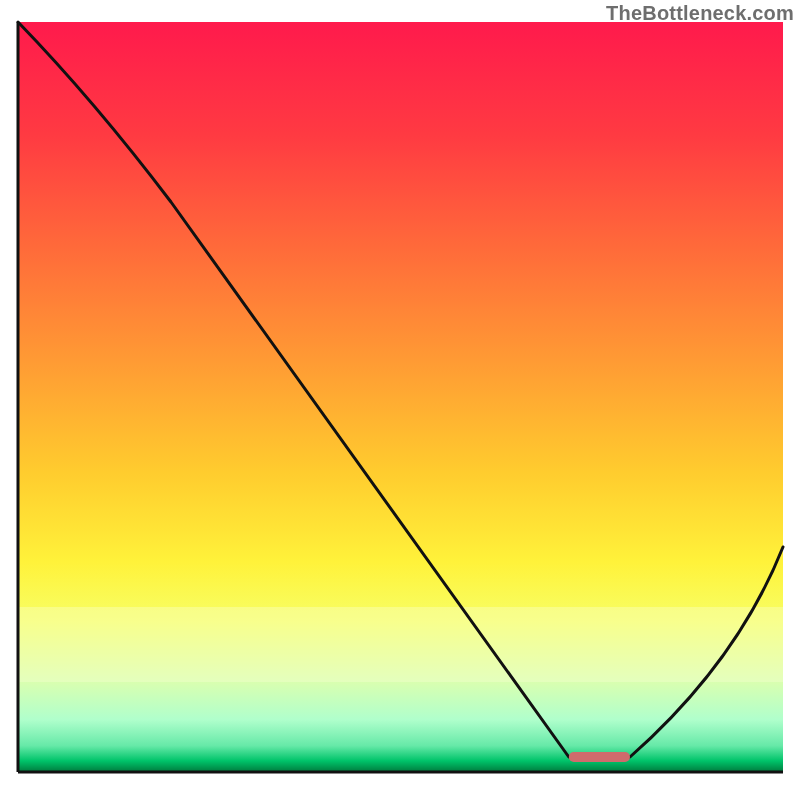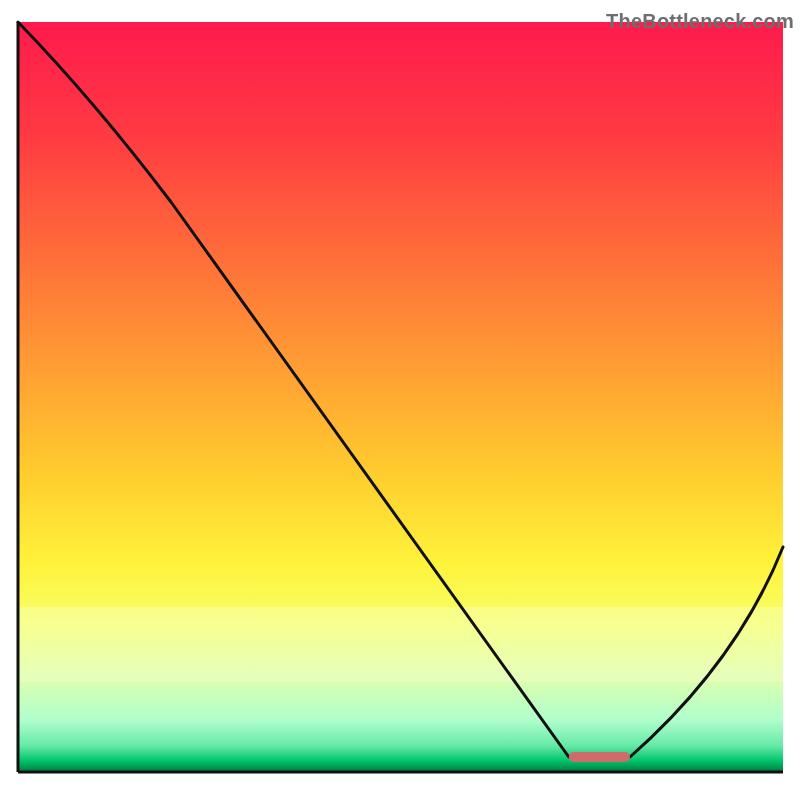--- a/index.html
+++ b/index.html
@@ -13,21 +13,20 @@
   }
   .watermark {
     position: absolute;
     top: 2px;
     right: 6px;
     font-size: 20px;
     font-weight: bold;
     color: #6e6e6e;
     letter-spacing: 0.2px;
     z-index: 10;
-    margin-top: 8px;
   }
   .canvas-wrap {
     position: absolute;
     left: 0;
     top: 0;
     width: 800px;
     height: 800px;
   }
   svg {
     display: block;

